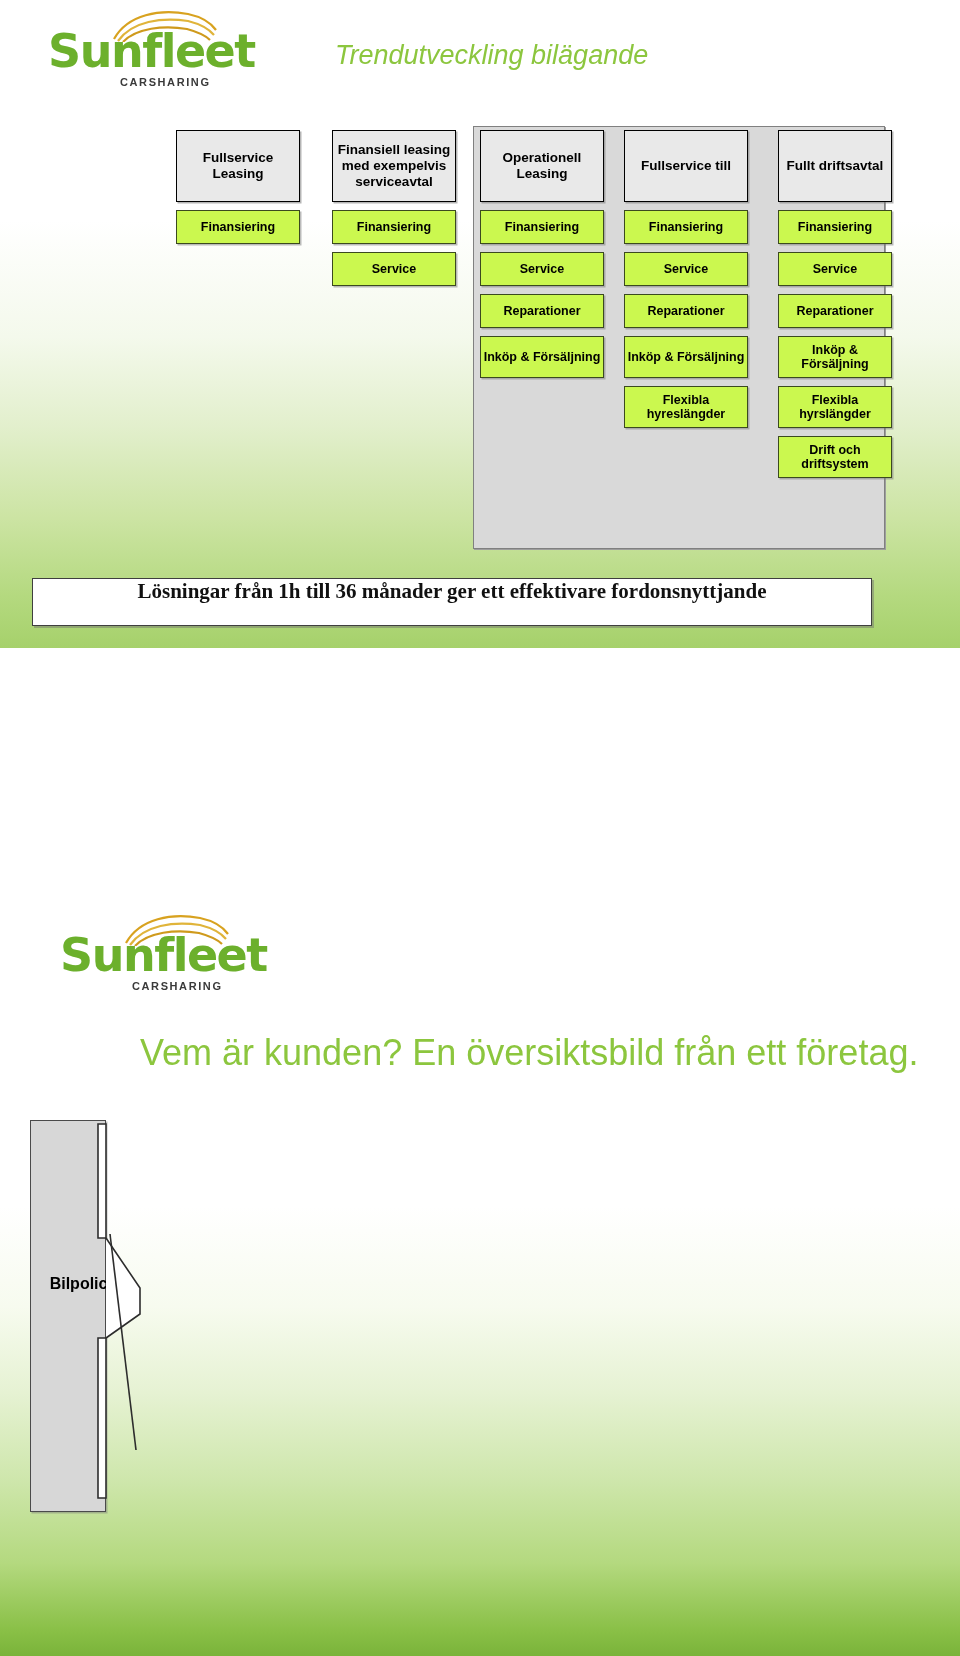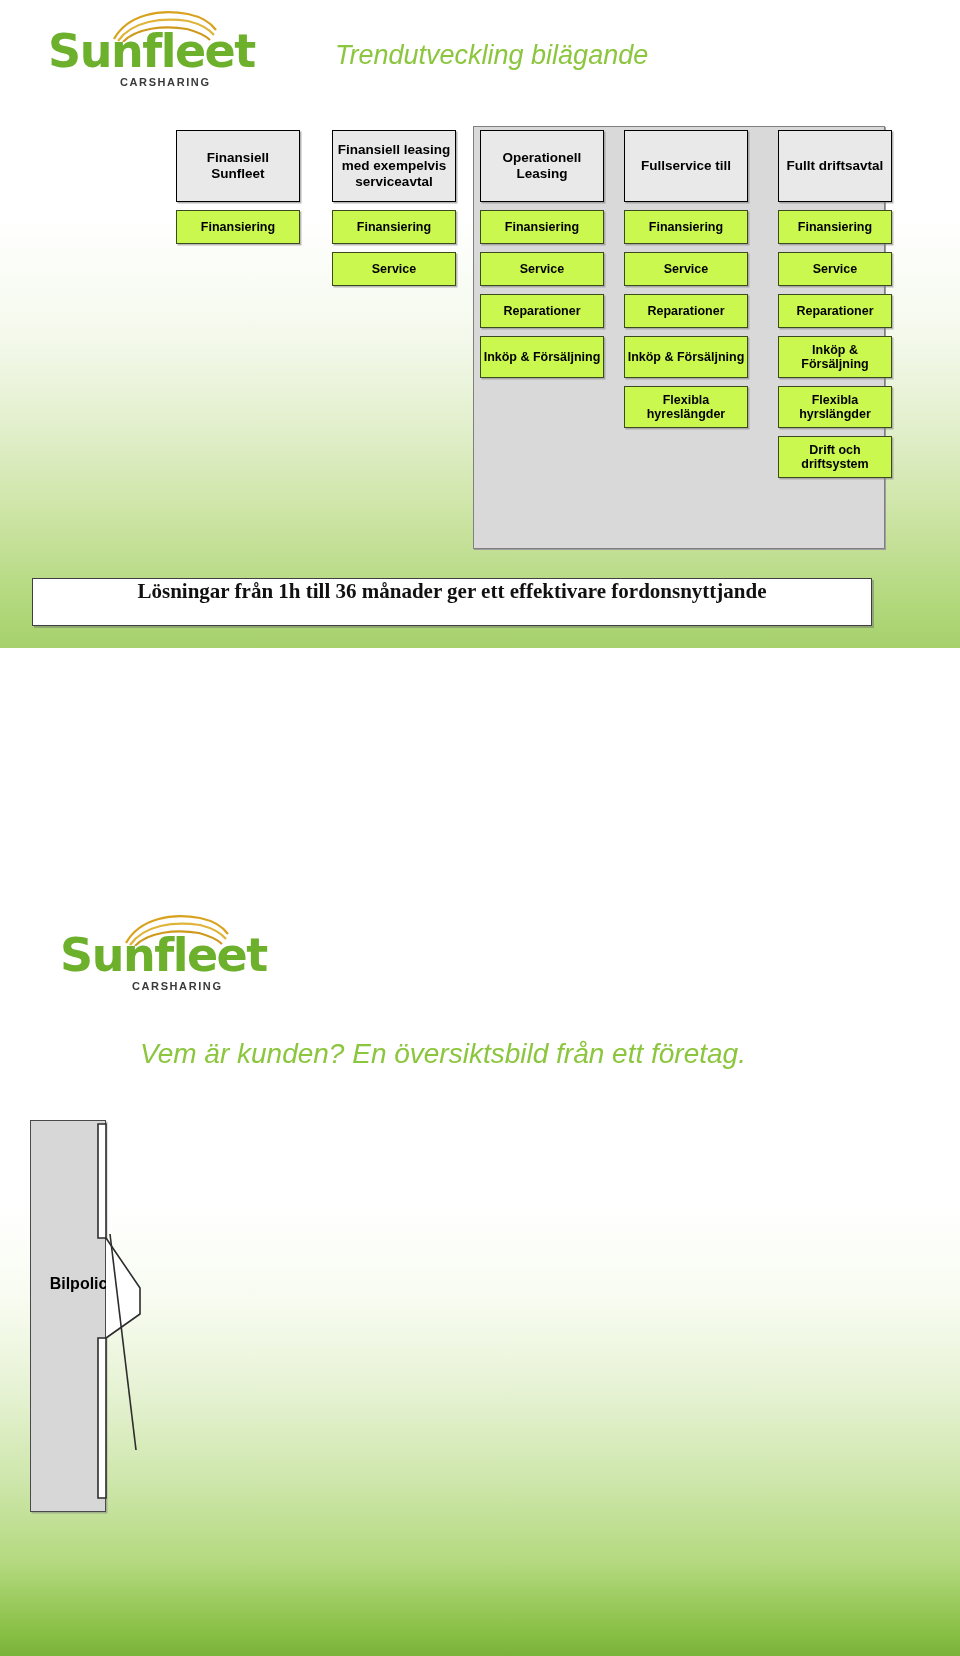--- a/index.html
+++ b/index.html
@@ -122,23 +122,23 @@
     width: 960px; height: 776px;
     background: linear-gradient(to bottom,
         #ffffff 0%, #ffffff 42%, #f7fbef 55%,
         #e6f2d3 66%, #cfe7ad 77%, #b4d97f 88%, #88bf45 97%, #7ab33a 100%);
     overflow: hidden;
   }
 
   #logo2 { left: 60px; top: 30px; }
 
   #title2 {
-    position: absolute; left: 140px; top: 158px;
-    font-family: "Liberation Sans", sans-serif;
-    font-style: italic; font-size: 28px; color: #8cc63e;
+    position: absolute; left: 140px; top: 152px;
+    font-family: "Liberation Sans", sans-serif;
+    font-size: 36px; color: #8cc63e;
     white-space: nowrap;
   }
 
   
   #bilpolicy-block {
     position: absolute;
     left: 30px; top: 240px;
     width: 76px; height: 392px;
     background: #d7d7d7;
     border: 1px solid #4a4a4a;
@@ -171,21 +171,21 @@
       <div class="wordmark">Sunfleet</div>
       <div class="tagline">CARSHARING</div>
     </div>
 
     <div id="title1">Trendutveckling bilägande</div>
 
     <div id="gray-panel"></div>
 
 
     <div class="col" id="col2">
-      <div class="hdr-box h-2">Finansiell Sunfleet</div>
+      <div class="hdr-box h-2">Fullservice Leasing</div>
       <div class="gbox">Finansiering</div>
     </div>
 
     <div class="col" id="col3">
       <div class="hdr-box h-4">Finansiell leasing med exempelvis serviceavtal</div>
       <div class="gbox">Finansiering</div>
       <div class="gbox">Service</div>
     </div>
 
     <div class="col" id="col4">

